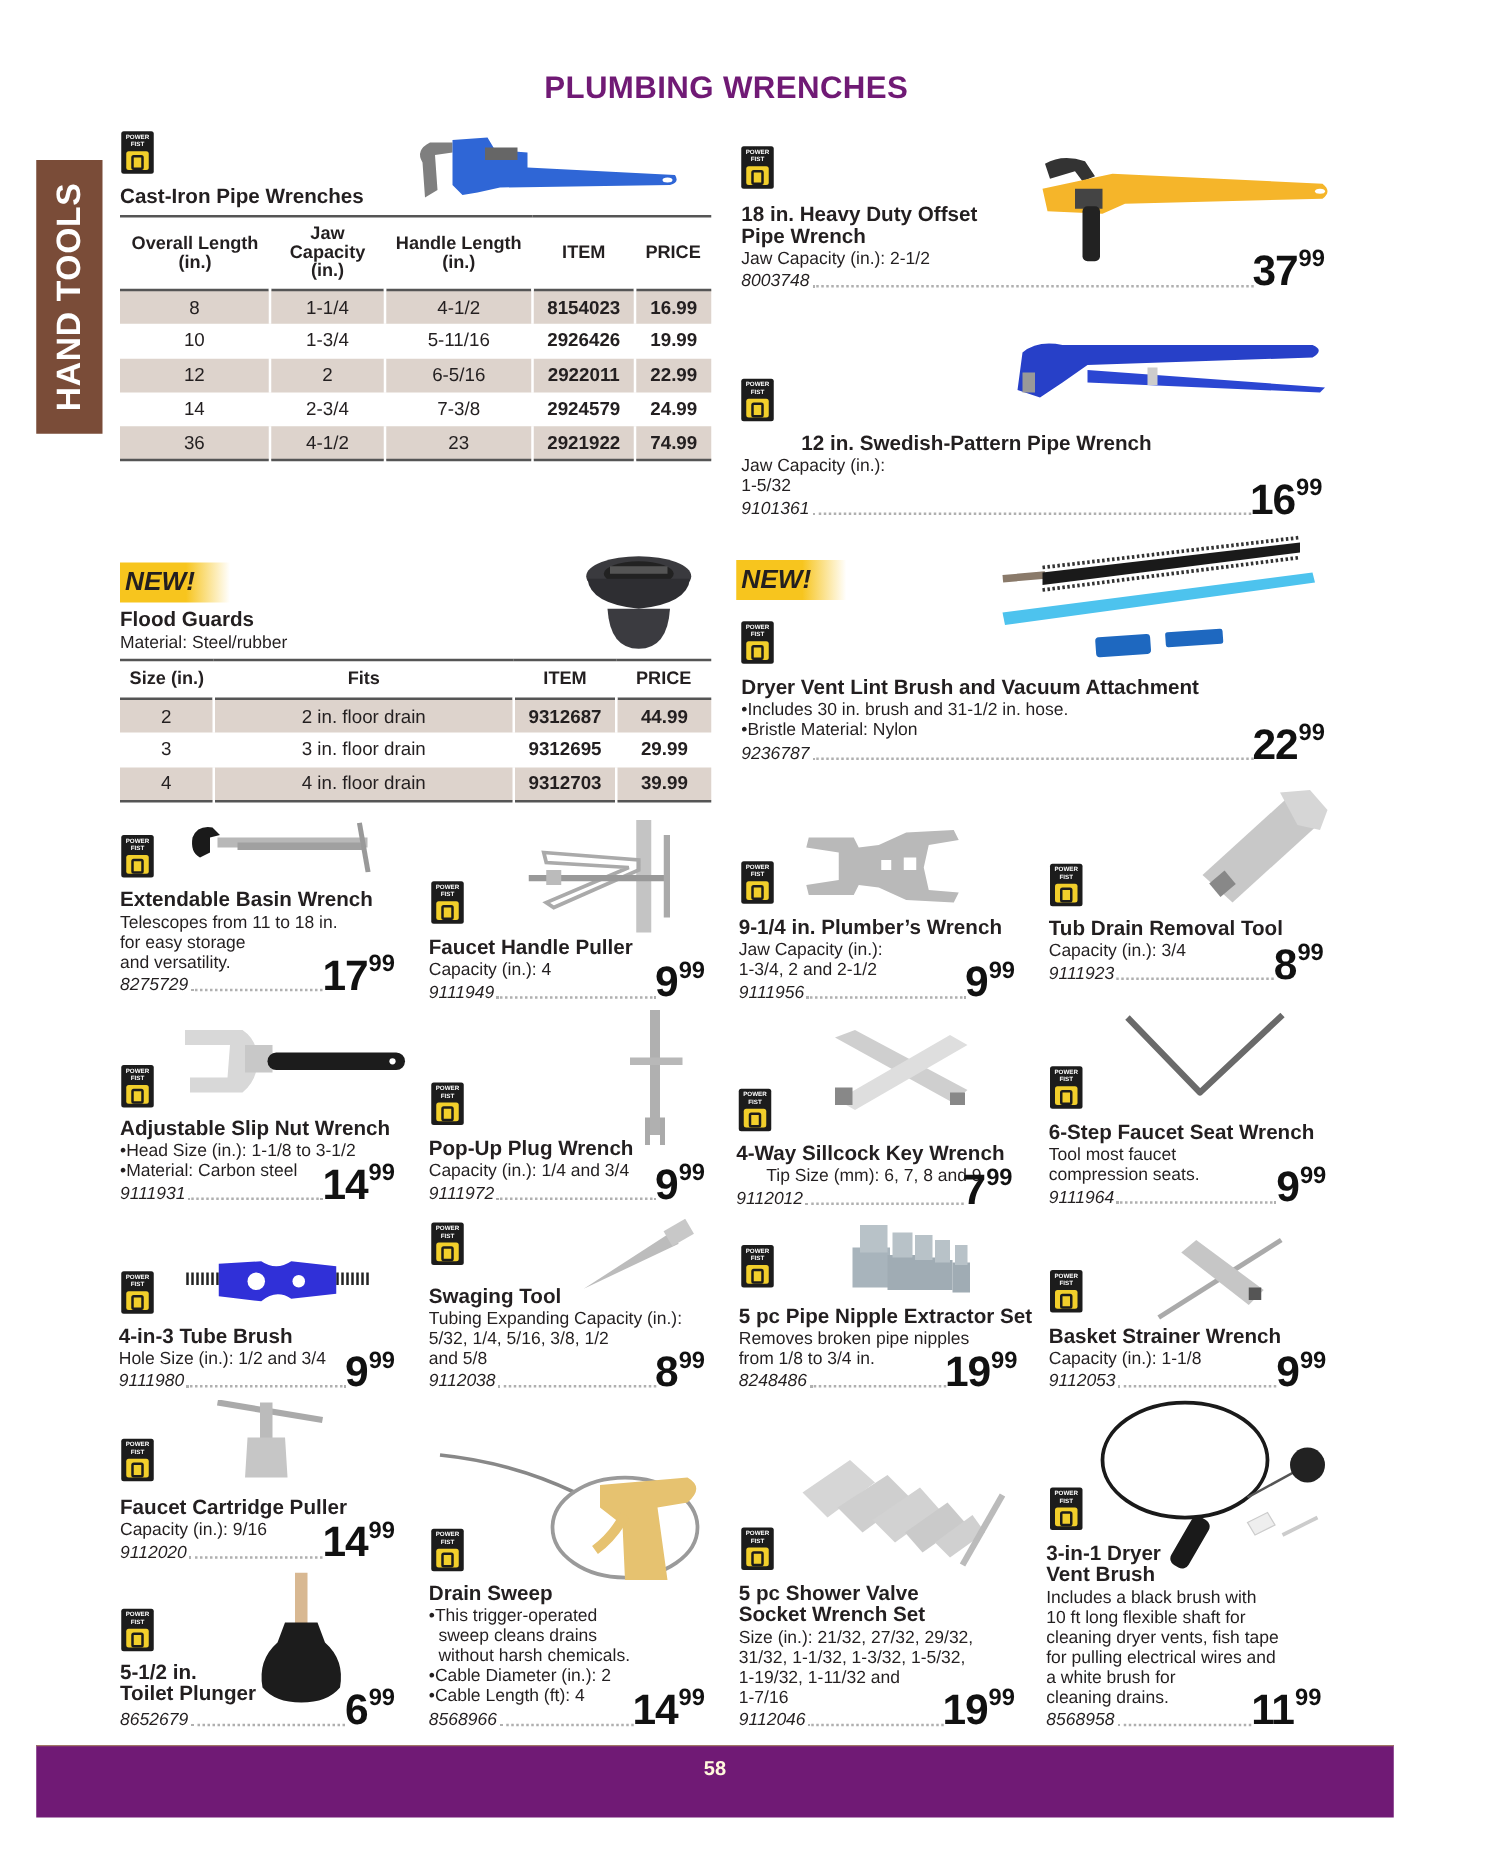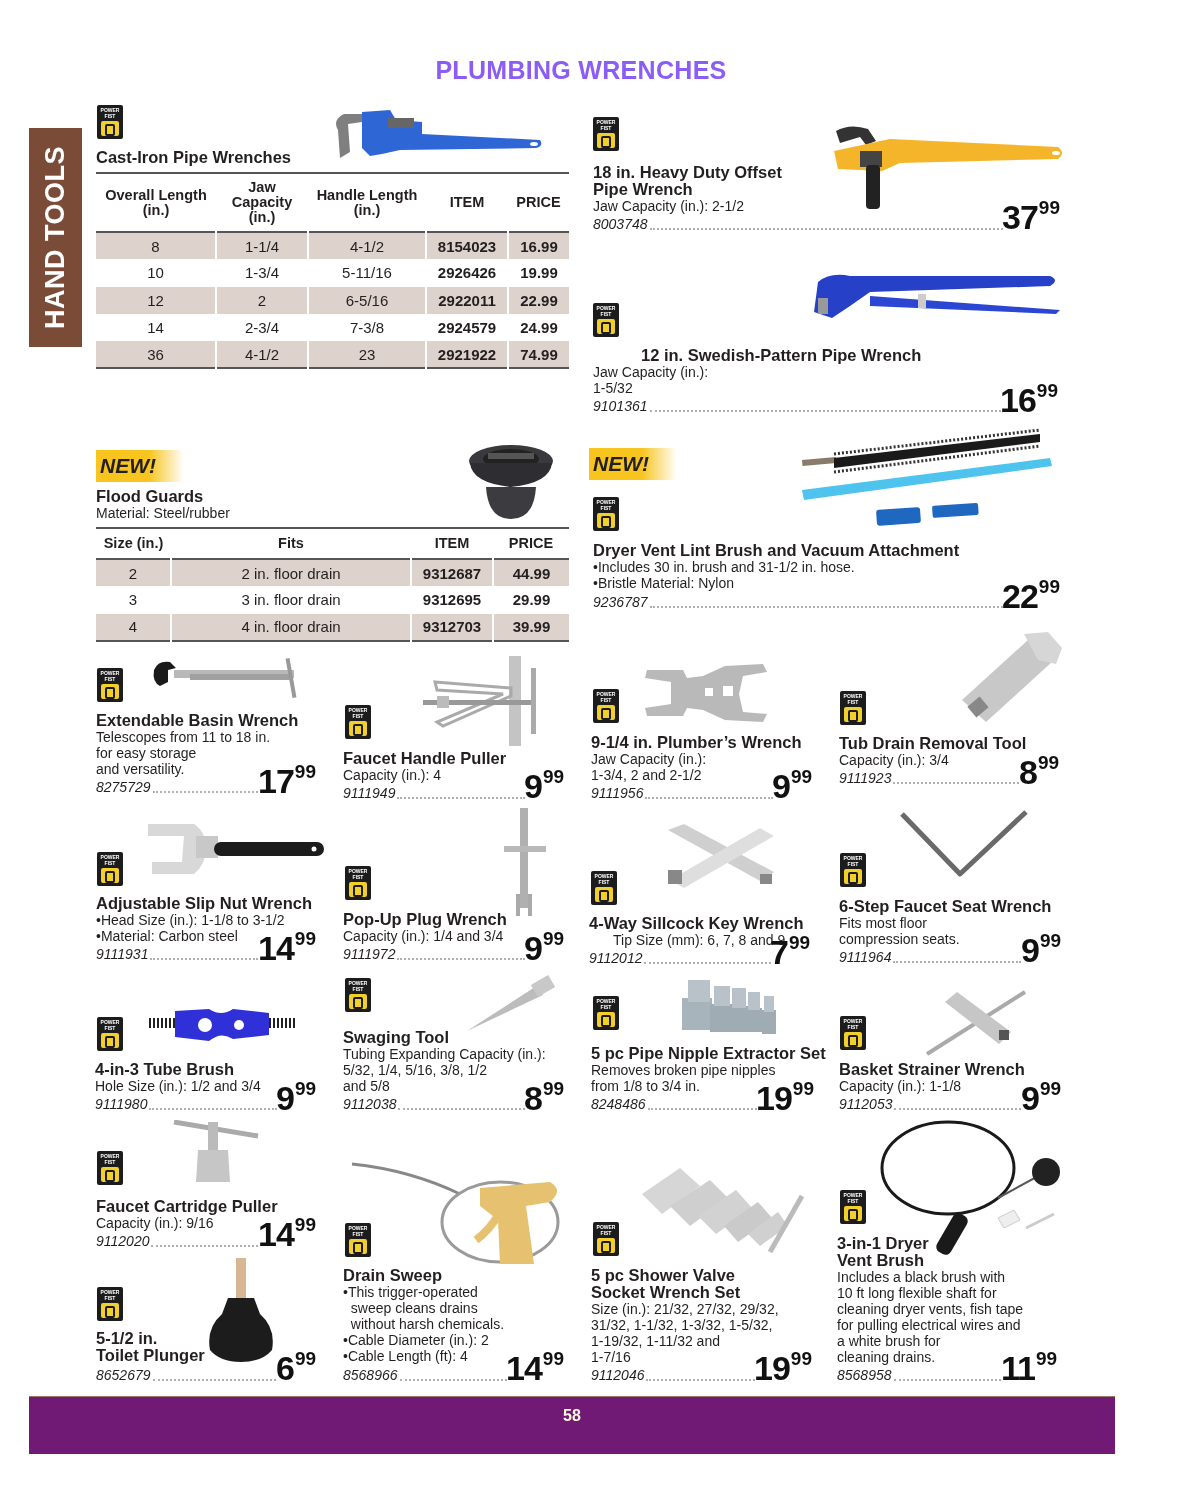--- a/index.html
+++ b/index.html
@@ -1,19 +1,19 @@
 <!DOCTYPE html>
 <html><head>
 <meta charset="utf-8">
 <style>
   * { box-sizing: border-box; margin: 0; padding: 0; }
   html, body { width: 1200px; height: 1486px; background: #ffffff; }
   body { position: relative; font-family: "Liberation Sans", "DejaVu Sans", sans-serif; color: #231f20; overflow: hidden; }
 
-  .page-title { position: absolute; left: 0; width: 1162px; top: 56px; text-align: center; font-size: 25px; font-weight: bold; letter-spacing: 0.3px; color: #8b5cf6; }
+  .page-title { position: absolute; left: 0; width: 1162px; top: 56px; text-align: center; font-size: 25px; font-weight: bold; letter-spacing: 0.3px; color: #701a75; }
 
   .side-tab { position: absolute; left: 29px; top: 128px; width: 53px; height: 219px; background: #7a4c38; display: flex; align-items: center; justify-content: center; }
   .side-tab span { color: #fff; font-weight: bold; font-size: 27px; transform: rotate(-90deg); white-space: nowrap; letter-spacing: 0.5px; }
 
   .footer { position: absolute; left: 29px; top: 1396px; width: 1086px; height: 58px; background: #701a75; border-top: 1px solid #a07866; }
   .footer span { position: absolute; top: 10px; left: 0; width: 100%; text-align: center; color: #fff8dc; font-weight: bold; font-size: 16px; }
 
   
   .pf { position: absolute; width: 26px; height: 34px; background: #1c1c1c; border-radius: 2px; }
   .pf .pf-top { position: absolute; left: 2px; right: 2px; top: 2px; height: 12px; font-size: 5px; line-height: 6px; color: #fff; text-align: center; font-weight: bold; }
@@ -381,21 +381,21 @@
   </div>
 
 <div class="pf" style="left:840px;top:853px;">
     <div class="pf-top">POWER FIST</div>
     <div class="pf-fist"></div>
   </div>
 <svg class="img" style="left:898px;top:810px;" width="132" height="70" viewBox="0 0 132 70">
   <path d="M4 4 L62 64 L128 2" fill="none" stroke="#6a6a6a" stroke-width="5" stroke-linejoin="round"></path>
 </svg>
 <div class="heading" style="left:839px;top:898px;">6-Step Faucet Seat Wrench</div>
-<div class="desc" style="left:839px;top:915px;"><span>Fits most floor</span><br><span>compression seats.</span></div>
+<div class="desc" style="left:839px;top:915px;"><span>Tool most faucet</span><br><span>compression seats.</span></div>
 <div class="sku-line" style="left:839px;top:949px;width:182px;">
     <span>9111964</span>
     <span class="dots"></span>
   </div>
 <div class="price" style="left:1021px;top:934px;">
     <span class="whole">9</span>
     <span class="cents">99</span>
   </div>
 
 <div class="pf" style="left:97px;top:1017px;">

